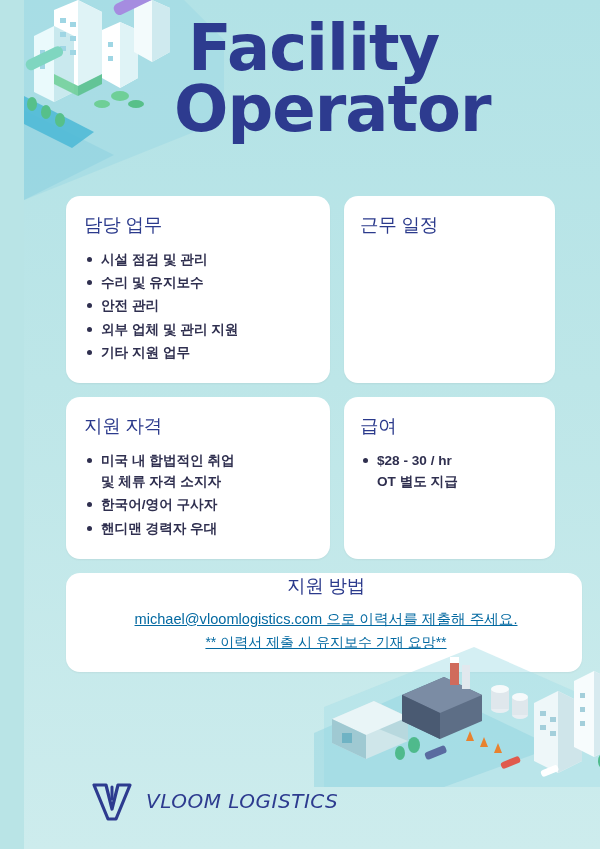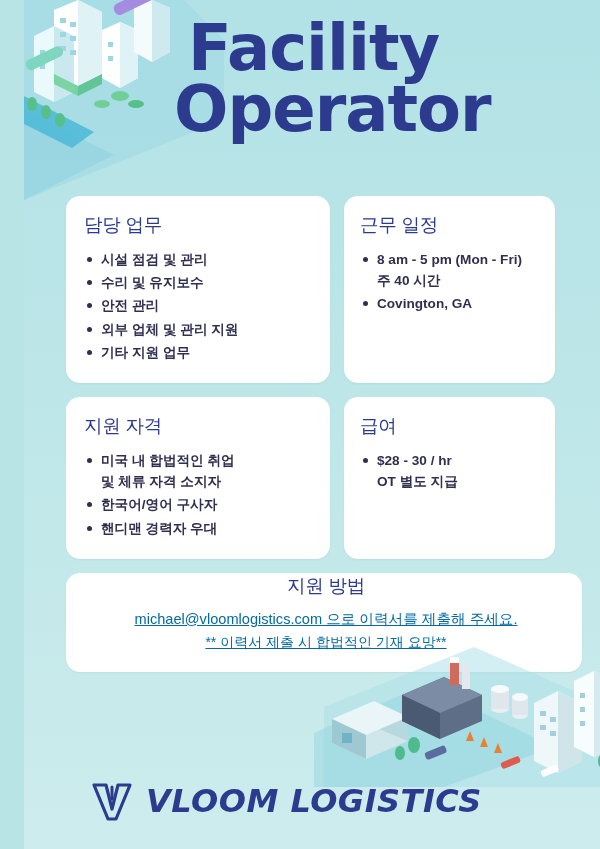--- a/index.html
+++ b/index.html
@@ -99,22 +99,22 @@
 
   
   .footer {
     position: absolute; left: 66px; bottom: 28px;
     display: flex; align-items: center; gap: 12px;
   }
   .logo-mark { width: 44px; height: 40px; }
   .logo-text {
     font-family: "DejaVu Sans", sans-serif;
     font-style: italic;
-    font-weight: 700;
-    font-size: 32px;
+    font-weight: 400;
+    font-size: 20px;
     color: #2d3b8f;
     letter-spacing: 0.5px;
   }
 </style>
 </head>
 <body>
 
 <div id="poster">
 
   <svg class="art-top" viewBox="0 0 200 210">
@@ -188,29 +188,20 @@
           <li>시설 점검 및 관리</li>
           <li>수리 및 유지보수</li>
           <li>안전 관리</li>
           <li>외부 업체 및 관리 지원</li>
           <li>기타 지원 업무</li>
         </ul>
       </div>
 
       <div class="card right">
         <h2>근무 일정</h2>
-        <ul class="bullets">
-          <li>
-            <span>8 am - 5 pm (Mon - Fri)</span>
-            <span class="sub">주 40 시간</span>
-          </li>
-          <li>
-            <span>Covington, GA</span>
-          </li>
-        </ul>
       </div>
 
     </div>
 
     <div class="row">
 
       <div class="card left">
         <h2>지원 자격</h2>
         <ul class="bullets">
           <li>
@@ -235,21 +226,21 @@
           </li>
         </ul>
       </div>
 
     </div>
 
     <div class="row">
       <div class="card full">
         <h2>지원 방법</h2>
         <div class="apply-line">michael@vloomlogistics.com 으로 이력서를 제출해 주세요.</div>
-        <div class="apply-line second">** 이력서 제출 시 합법적인 기재 요망**</div>
+        <div class="apply-line second">** 이력서 제출 시 유지보수 기재 요망**</div>
       </div>
     </div>
 
   </div>
 
   <svg class="art-bottom" viewBox="0 0 320 150">
 
     <polygon points="20,70 170,10 320,76 320,150 20,150" fill="#a9dfe7" opacity="0.5"></polygon>
     <polygon points="10,96 120,48 250,110 140,150 10,150" fill="#8fd3e0" opacity="0.45"></polygon>
 

